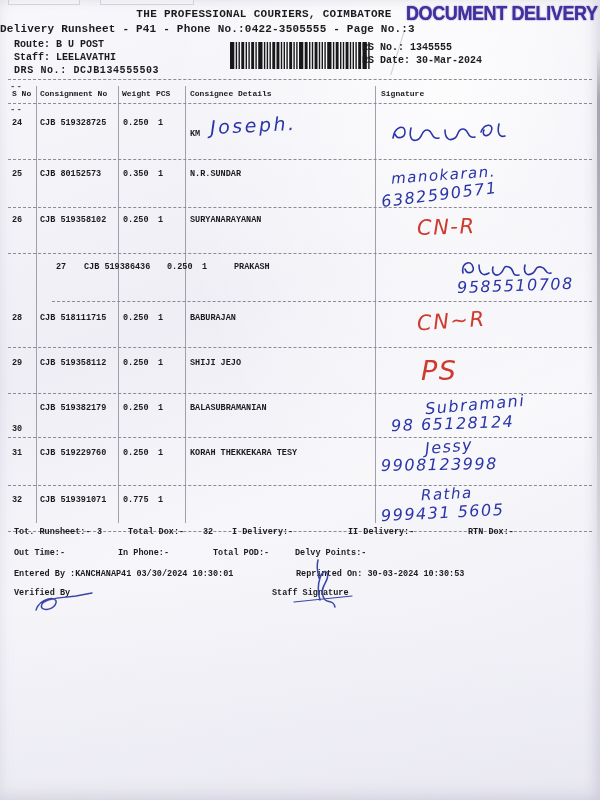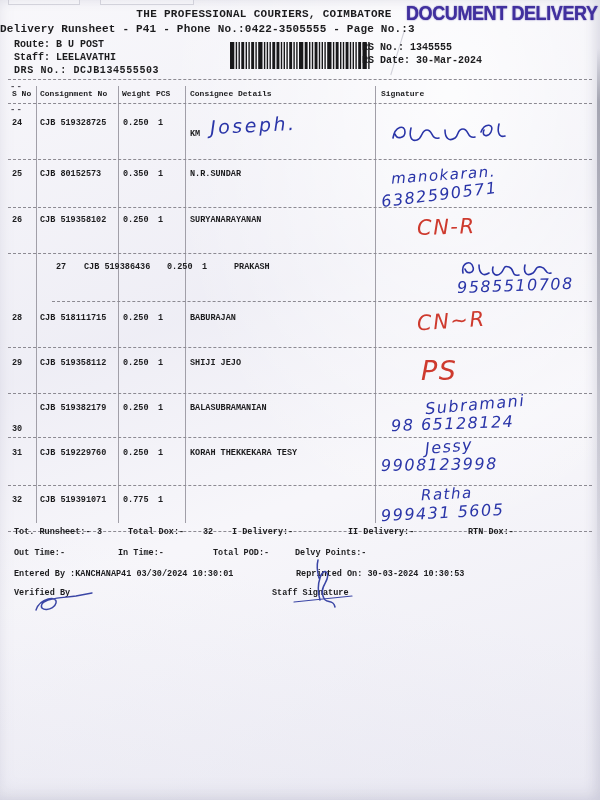--- a/index.html
+++ b/index.html
@@ -238,21 +238,21 @@
     <span class="abs tbl-font" style="left:97px;">3</span>
     <span class="abs tbl-font" style="left:128px;">Total Dox:-</span>
     <span class="abs tbl-font" style="left:203px;">32</span>
     <span class="abs tbl-font" style="left:232px;">I Delivery:-</span>
     <span class="abs tbl-font" style="left:348px;">II Delivery:-</span>
     <span class="abs tbl-font" style="left:468px;">RTN Dox:-</span>
   </div>
 
   <div class="abs" style="top:548px;left:0;width:600px;height:12px;">
     <span class="abs tbl-font" style="left:14px;">Out Time:-</span>
-    <span class="abs tbl-font" style="left:118px;">In Time:-</span>
+    <span class="abs tbl-font" style="left:118px;">In Phone:-</span>
     <span class="abs tbl-font" style="left:213px;">Total POD:-</span>
     <span class="abs tbl-font" style="left:295px;">Delvy Points:-</span>
   </div>
 
   <div class="abs tbl-font" style="top:569px;left:14px;">Entered By :KANCHANAP41 03/30/2024 10:30:01</div>
   <div class="abs tbl-font" style="top:569px;left:296px;">Reprinted On: 30-03-2024 10:30:53</div>
 
   <div class="abs tbl-font" style="top:588px;left:14px;">Verified By</div>
   <div class="abs tbl-font" style="top:588px;left:272px;">Staff Signature</div>
 

